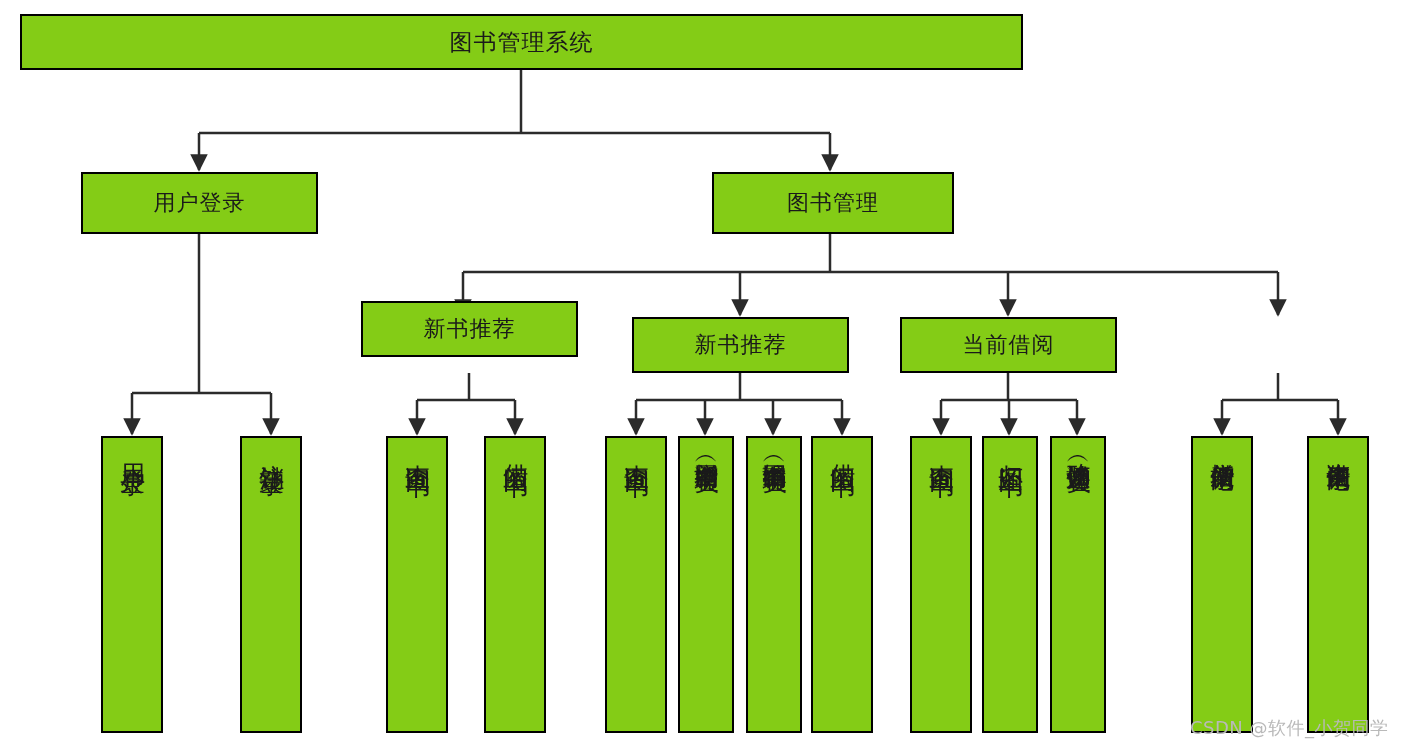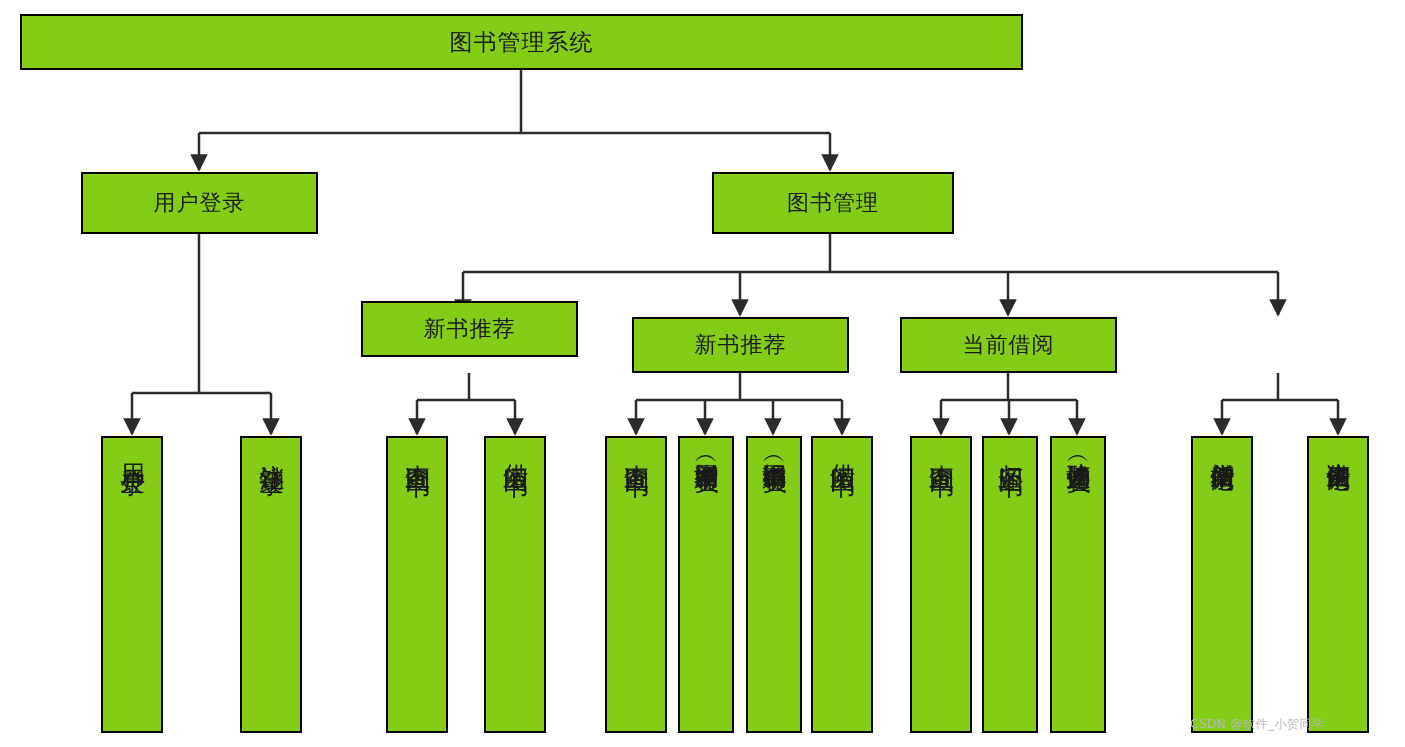--- a/index.html
+++ b/index.html
@@ -63,21 +63,21 @@
     letter-spacing: 3px;
     line-height: 1.05;
   }
   .node.vert.tall-text .node-label {
     font-size: 24px;
     letter-spacing: 1px;
   }
   .watermark {
     position: absolute;
     color: #b9b9b9;
-    font-size: 12px;
+    font-size: 18px;
     letter-spacing: 0.5px;
     z-index: 5;
     white-space: pre;
   }
 </style>
 </head>
 <body>
 
 <div id="diagram-root">
 

